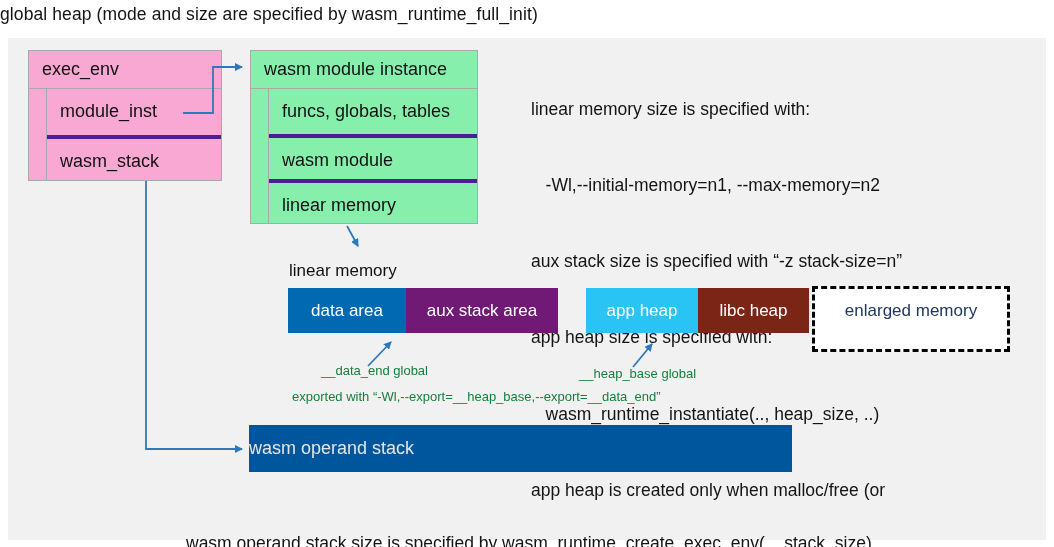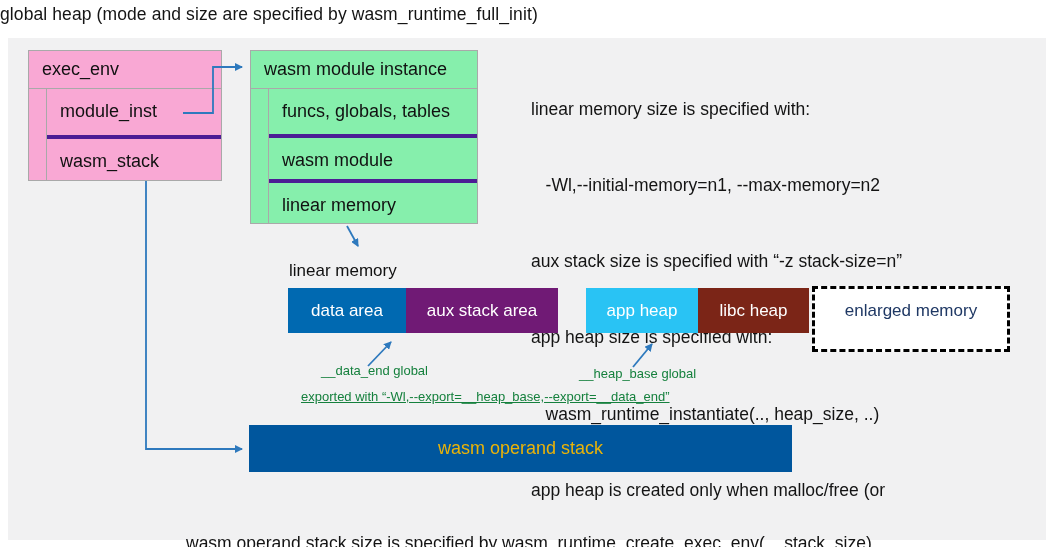--- a/index.html
+++ b/index.html
@@ -39,26 +39,26 @@
   .seg-app    { width:112px; background:#29c3f4;margin-left:28px; }
   .seg-libc   { width:111px; background:#7b2517; }
   .seg-enlarged {
     width:198px; height:66px; line-height:43px; margin:-2px 0 0 3px;
     background:#ffffff; border:3px dashed #000; color:#1f3864;
   }
   
   .ann { position:absolute; font-size:13px; color:#15803d; white-space:nowrap; }
   .ann-data-end { left:321px; top:363px; }
   .ann-heap-base { left:579px; top:366px; }
-  .ann-exported { left:301px; top:389px;text-decoration:underline; }
+  .ann-exported { left:292px; top:389px; }
   
   .operand-stack {
     position:absolute; left:249px; top:425px; width:543px; height:47px;
-    background:#00569d; color:#eab308; font-size:18px;
-    text-align:center; line-height:47px;
+    background:#00569d; color:#e5e5e5; font-size:18px;
+    text-align:left; line-height:47px;
   }
   
   .notes-bottom { position:absolute; left:186px; top:480px; font-size:17.5px; line-height:25.5px; white-space:pre; color:#141414; }
   
   svg.arrows { position:absolute; left:0; top:0; pointer-events:none; z-index:5; }
 </style>
 </head>
 <body>
 
 <div id="page">

